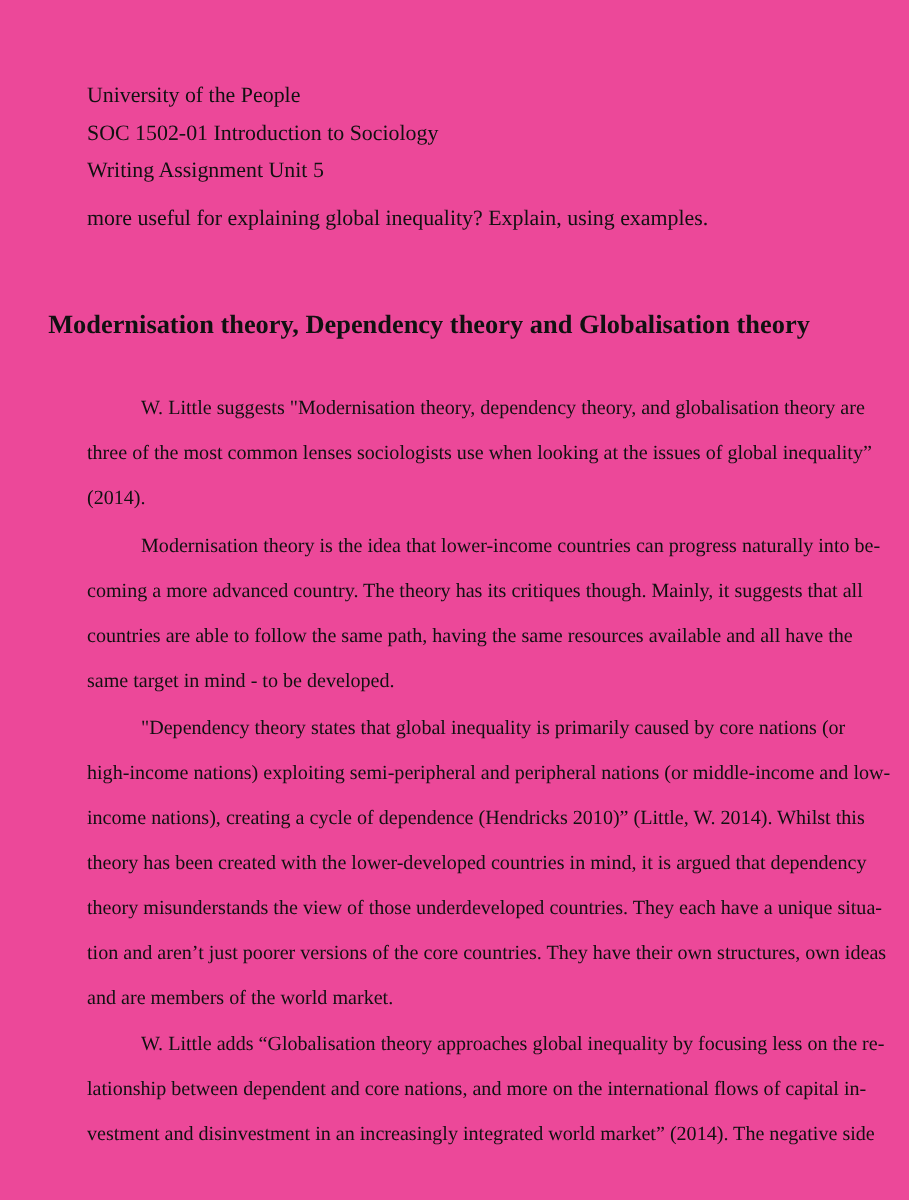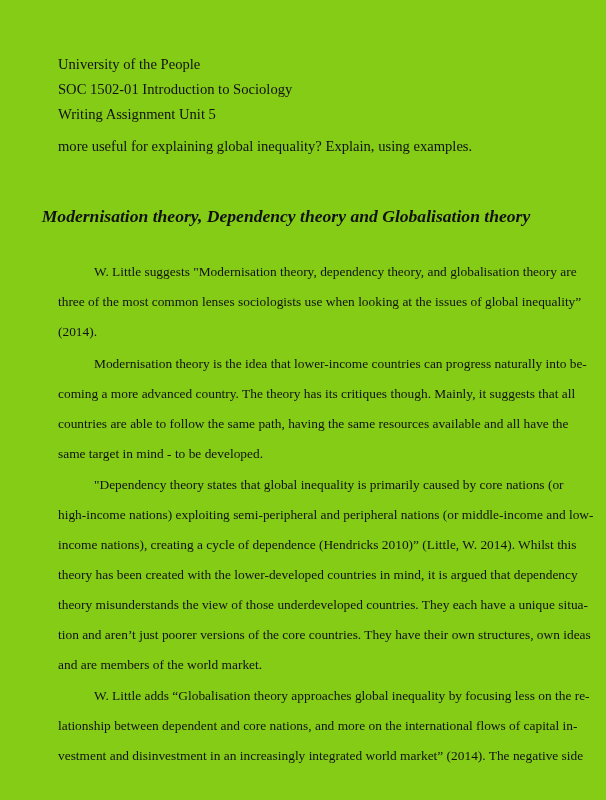--- a/index.html
+++ b/index.html
@@ -1,25 +1,25 @@
 <!DOCTYPE html>
 <html><head>
   <meta charset="utf-8">
   <style>
     html, body { margin: 0; padding: 0; background: #ffffff; }
     body {
       width: 606px; height: 800px; overflow: hidden; position: relative;
       font-family: "Liberation Serif", serif; color: #111111;
     }
-    .page { position: absolute; left: 0; top: 0; width: 606px; height: 800px; background: #84cc16; }
+    .page { position: absolute; left: 0; top: 0; width: 606px; height: 800px; background: #ec4899; }
     .hdr { position: absolute; left: 58px; font-size: 14.6px; white-space: nowrap; }
     .prompt { position: absolute; left: 58px; top: 138px; font-size: 14.6px; line-height: 16.6px; }
     .prompt div { white-space: nowrap; }
     .title { position: absolute; left: 0; width: 572px; top: 206px; text-align: center;
-             font-weight: bold; font-size: 17.6px; white-space: nowrap; font-style: italic; }
+             font-weight: bold; font-size: 17.6px; white-space: nowrap; }
     .para { position: absolute; left: 58px; width: 490px; font-size: 13.4px; }
     .para .ln { position: absolute; left: 0; white-space: nowrap; }
     .para .ln.justify { text-align: justify; text-align-last: justify; width: 488px; }
     .para .ln.indent { left: 36px; }
     .para .ln.indent.justify { width: 452px; }
   </style>
 </head>
 <body>
 
 <div class="page">

